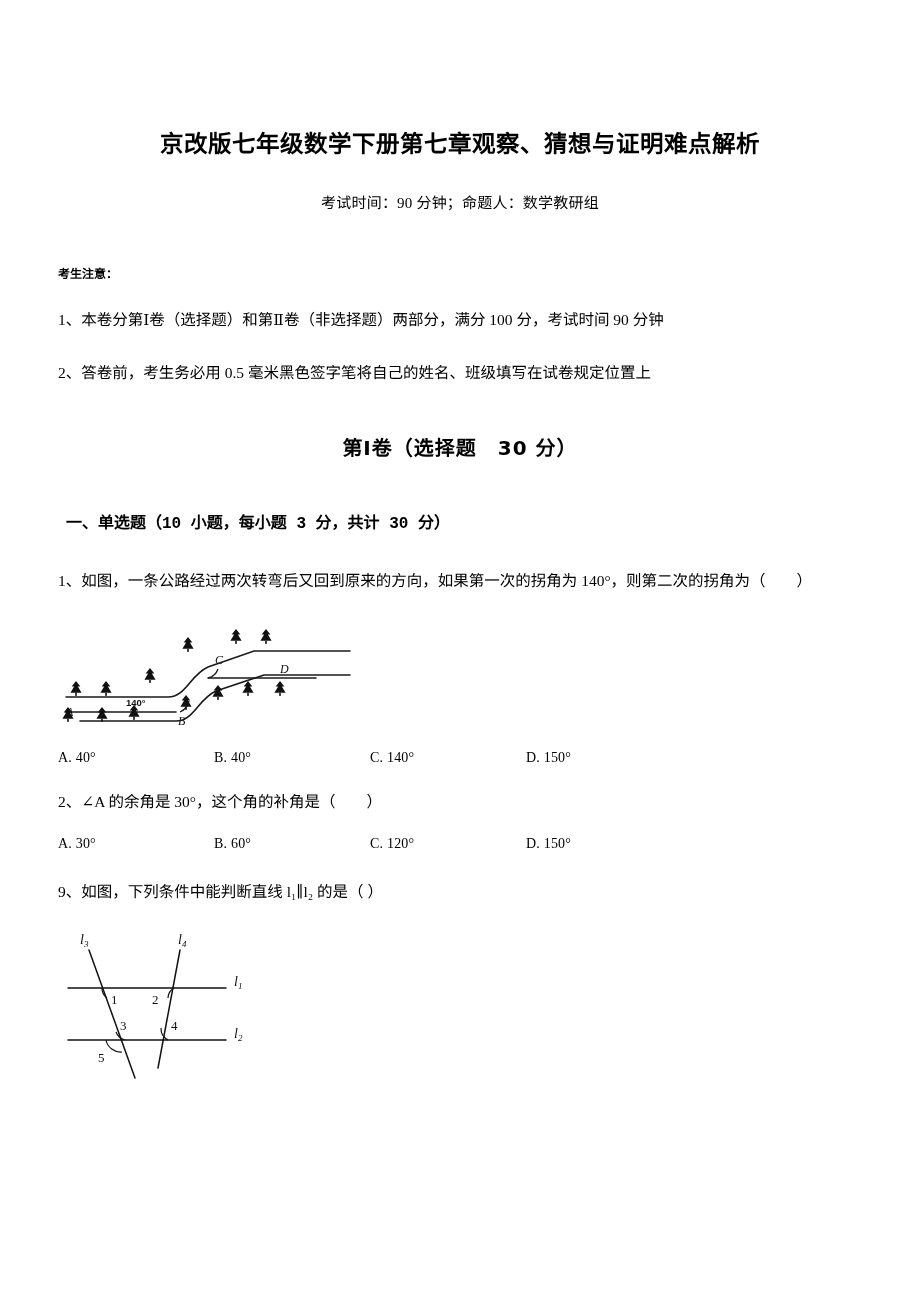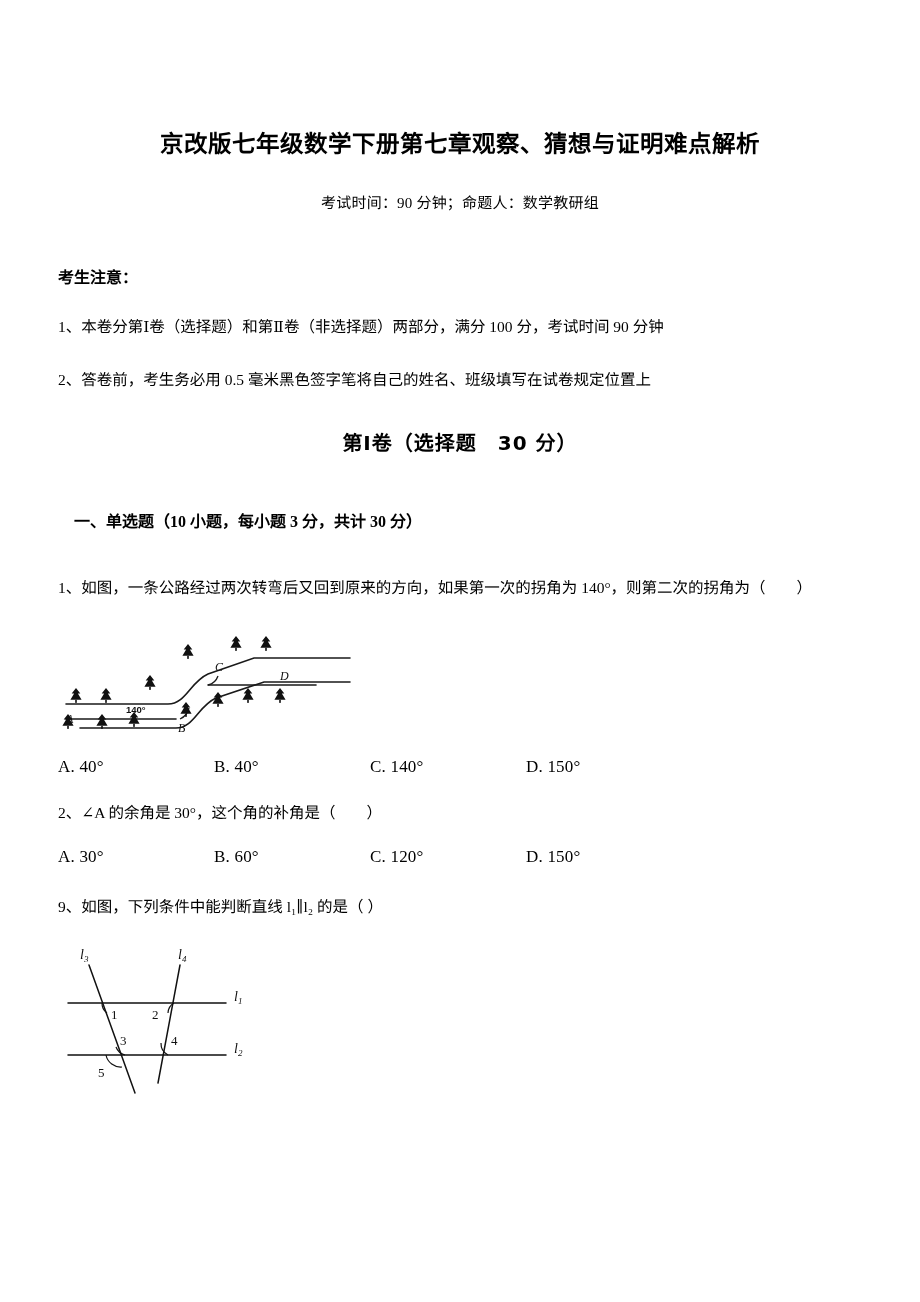--- a/index.html
+++ b/index.html
@@ -42,65 +42,65 @@
     font-size: 15px;
     letter-spacing: 0.2px;
   }
 
   
   .notice-heading {
     margin: 0;
     padding-top: 36px;
     font-family: "DejaVu Sans", "Liberation Sans", sans-serif;
     font-weight: bold;
-    font-size: 16px;
+    font-size: 12px;
   }
   .notice-item {
     margin: 0;
     padding-top: 25px;
     font-size: 15.5px;
     line-height: 1.78;
     text-align: justify;
   }
 
   
   .part-heading {
-    margin: 0;
+    margin: 12px;
     padding-top: 34px;
     text-align: center;
     font-family: "DejaVu Sans", "Liberation Sans", sans-serif;
     font-weight: bold;
     font-size: 20px;
     letter-spacing: 1px;
   }
 
   
   .group-heading {
-    margin: 16px;
+    margin: 8px;
     padding-top: 36px;
-    font-family: Liberation Serif, serif;
+    font-family: Liberation Mono, monospace;
     font-weight: bold;
     font-size: 16px;
   }
   .q-stem {
     margin: 0;
     padding-top: 26px;
     font-size: 15.5px;
     line-height: 1.80;
     text-align: justify;
   }
   .q-stem.tight {
     padding-top: 22px;
   }
 
   
   .options {
     display: flex;
     padding-top: 20px;
-    font-size: 17px;
+    font-size: 14px;
     letter-spacing: 0.2px;
     align-items: center;
   }
   .options.gap-lg { padding-top: 24px; }
   .opt {
     width: 156px;
     flex: 0 0 156px;
     white-space: nowrap;
   }
   .opt.wide { width: 168px; flex: 0 0 168px; }

